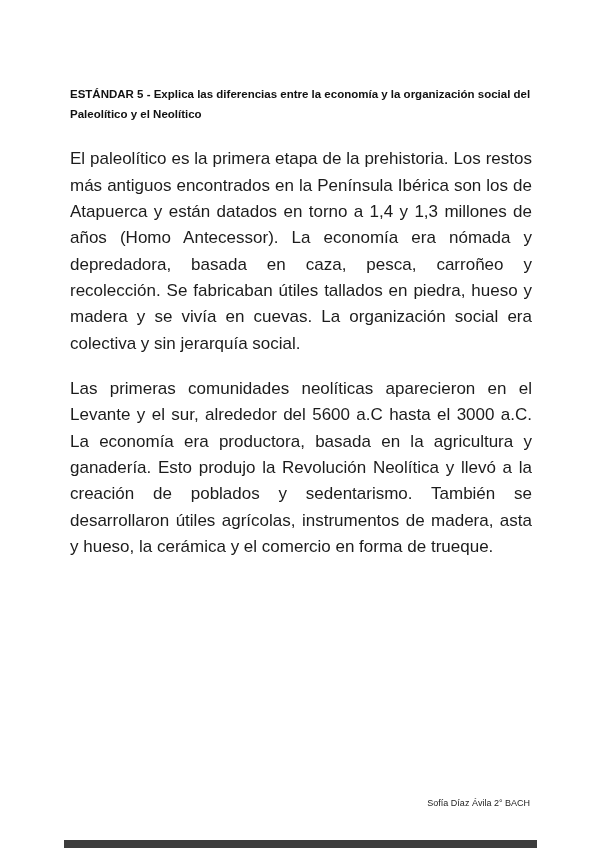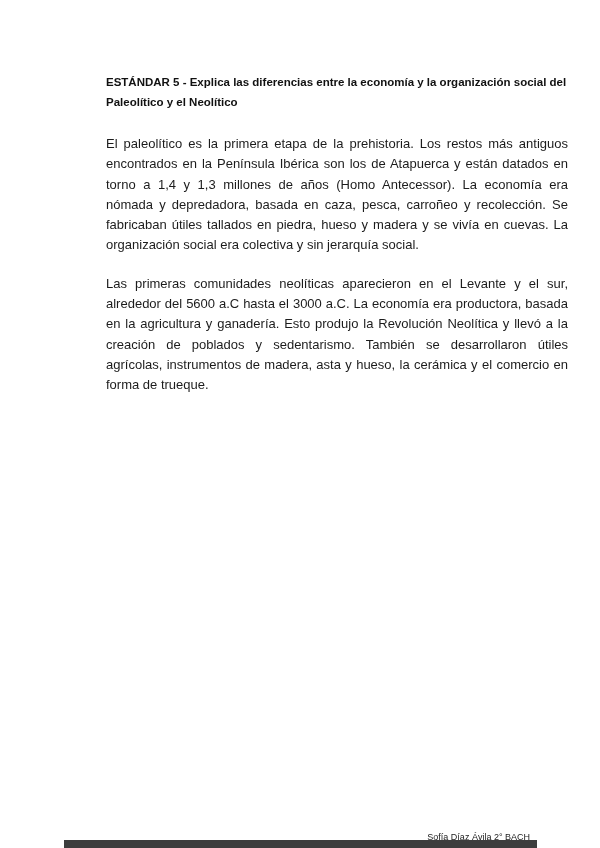--- a/index.html
+++ b/index.html
@@ -11,46 +11,45 @@
     height: 848px;
     background: #ffffff;
     font-family: "Liberation Sans", sans-serif;
     color: #1c1c1c;
     position: relative;
     overflow: hidden;
   }
   .page {
     position: absolute;
     left: 70px;
-    top: 72px;
+    top: 84px;
     width: 462px;
-    margin-left: 36px;
   }
   .doc-title {
     font-size: 11.5px;
     font-weight: bold;
     line-height: 1.75;
     margin: 0 0 22px 0;
     text-align: left;
     color: #111111;
   }
   .doc-paragraph {
-    font-size: 13px;
+    font-size: 17px;
     line-height: 1.55;
     text-align: justify;
     margin: 0 0 19px 0;
     color: #1c1c1c;
   }
   .doc-paragraph:last-of-type {
     margin-bottom: 0;
   }
   .footer-line {
     position: absolute;
     right: 70px;
-    top: 832px;
+    top: 798px;
     font-size: 9px;
     color: #1c1c1c;
     text-align: left;
   }
   .bottom-bar {
     position: absolute;
     left: 64px;
     top: 840px;
     width: 473px;
     height: 8px;

